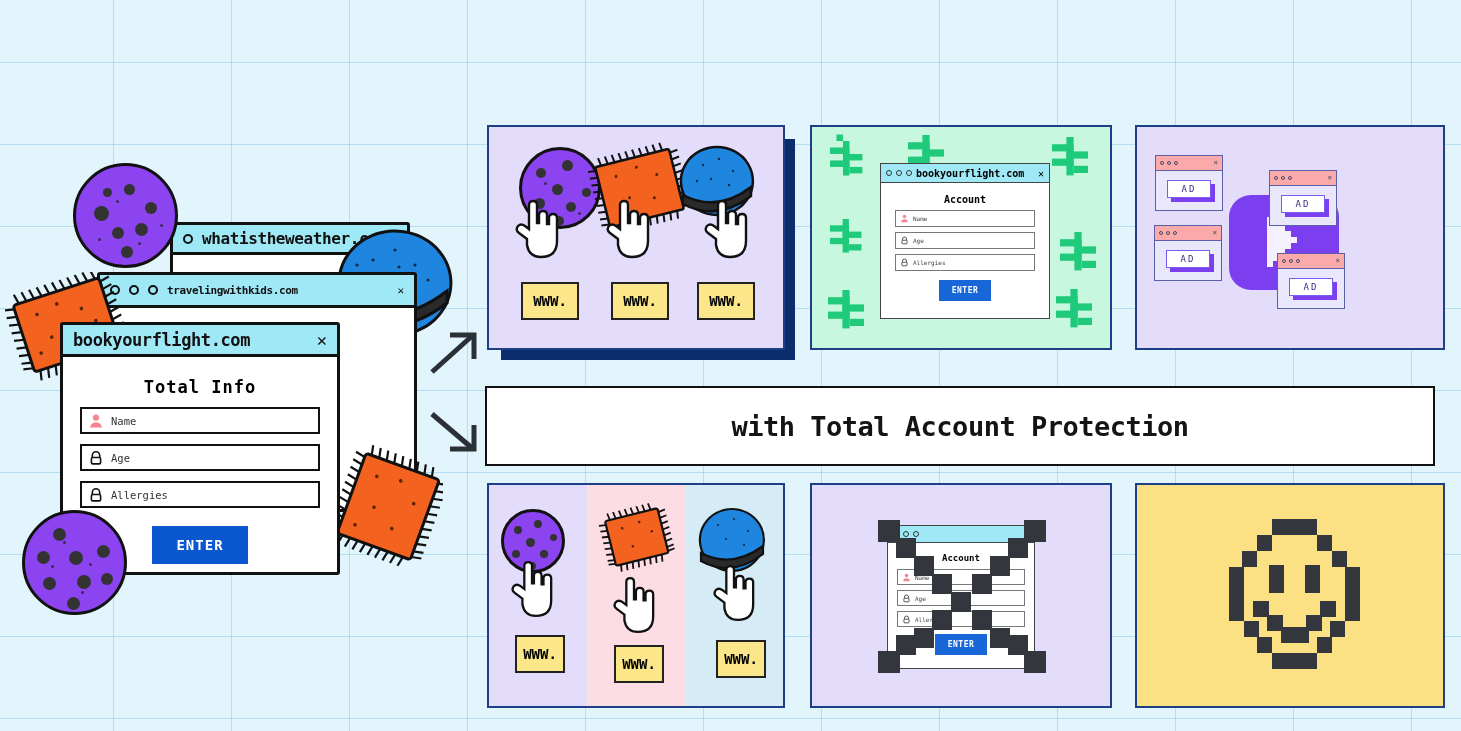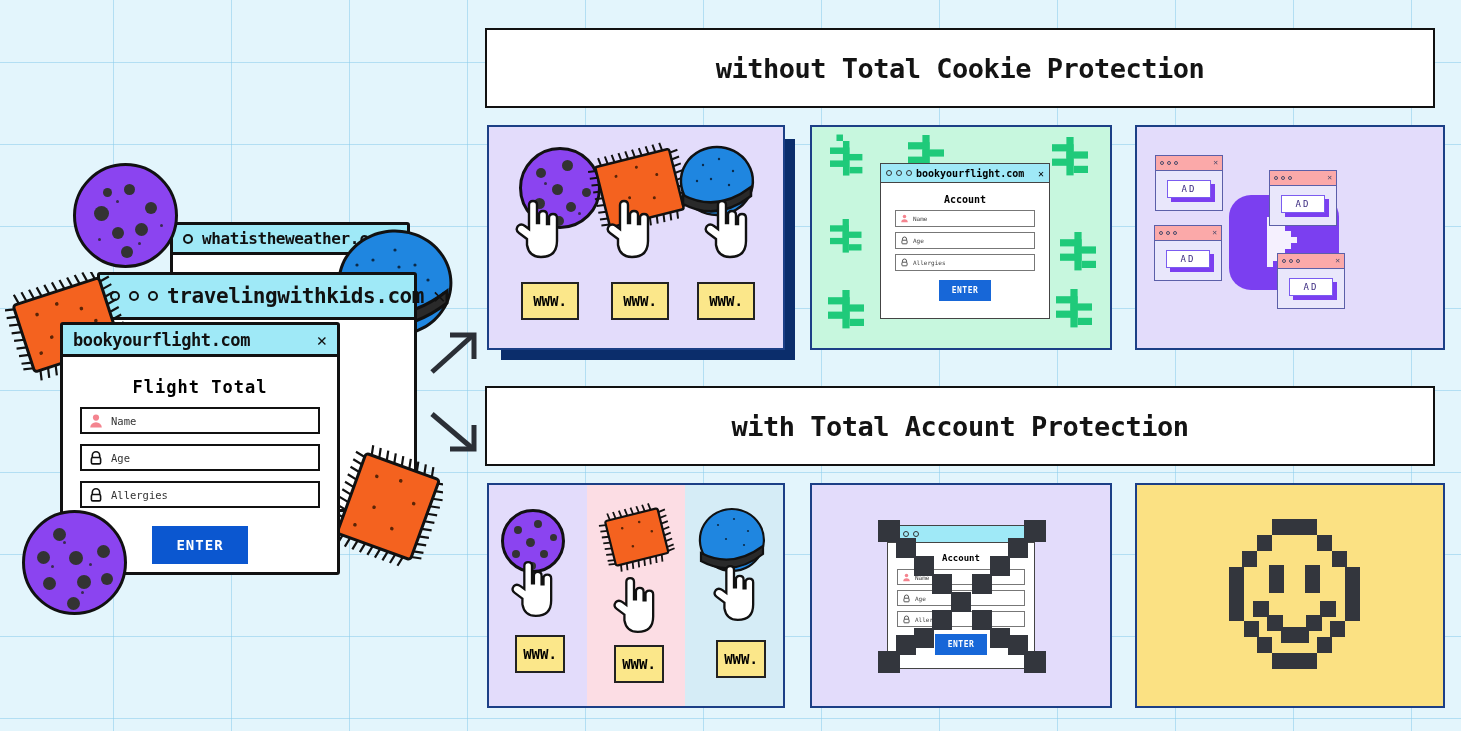--- a/index.html
+++ b/index.html
@@ -29,21 +29,21 @@
   .cookie-choc { position:absolute; border-radius:50%; background:#8b44f0; border:3px solid #111; }
   .cookie-choc .chip { position:absolute; background:#333; border-radius:50%; }
   .cookie-choc .crumb { position:absolute; background:#3a2a52; border-radius:50%; width:3px; height:3px;}
 
   .oreo { position:absolute; }
 
   
   #w-weather { left:170px; top:222px; width:240px; height:252px; }
   #w-weather .win-bar { height:30px; font-size:16px; }
   #w-travel  { left:97px;  top:272px; width:320px; height:240px; }
-  #w-travel .win-bar { height:45px; font-size:21px; }
+  #w-travel .win-bar { height:33px; font-size:11px; }
   #w-book    { left:60px;  top:322px; width:280px; height:253px; }
   #w-book .win-bar { height:32px; font-size:17px; }
 
   .form-title { text-align:center; font-weight:bold; font-size:17px; margin-top:20px; letter-spacing:1px;}
   .field { margin:10px 17px 0 17px; height:27px; border:2px solid #111; display:flex; align-items:center; gap:7px; padding-left:6px; background:#fff;}
   .field .ftxt { font-size:10.5px; color:#333; }
   .enter-btn { display:block; margin:18px auto 0 auto; background:#0b57d0; color:#fff; border:none;
                font-weight:bold; font-size:14px; letter-spacing:1px; padding:11px 24px; font-family:inherit; cursor:pointer;}
 
   .arrow { position:absolute; }
@@ -183,21 +183,21 @@
           <circle cx="30" cy="95" r="1.8"></circle>
         </g>
     </g>
   </svg>
 
   <div class="win" id="w-book">
     <div class="win-bar">
       <span class="bar-title">bookyourflight.com</span>
       <span class="bar-x">✕</span>
     </div>
-    <div class="form-title">Flight Total</div>
+    <div class="form-title">Total Info</div>
 
     <div class="field">
       <svg width="16" height="16" viewBox="0 0 16 16">
         <circle cx="8" cy="4.6" r="3.1" fill="#f4848f"></circle>
         <path d="M2.2 14.5 a5.8 5.2 0 0 1 11.6 0 Z" fill="#f4848f"></path>
       </svg>
       <span class="ftxt">Name</span>
     </div>
     <div class="field">
       <svg width="16" height="16" viewBox="0 0 16 16">
@@ -227,23 +227,20 @@
     <span class="chip" style="left:42px;top:84px;width:13px;height:13px"></span>
     <span class="crumb" style="left:38px;top:28px"></span>
     <span class="crumb" style="left:64px;top:50px"></span>
     <span class="crumb" style="left:26px;top:52px"></span>
     <span class="crumb" style="left:56px;top:78px"></span>
   </div>
 </div>
 
 <div id="right">
 
-  <div class="section-header" style="left:0;top:28px;width:950px;height:80px">
-    <span>without Total Cookie Protection</span>
-  </div>
 
   <div class="panel" style="left:2px;top:125px;width:298px;height:225px;background:#e3dcfb">
 
     <div class="cookie-choc" style="left:30px;top:20px;width:82px;height:82px">
       <span class="chip" style="left:14px;top:18px;width:10px;height:10px"></span>
       <span class="chip" style="left:40px;top:10px;width:11px;height:11px"></span>
       <span class="chip" style="left:30px;top:34px;width:11px;height:11px"></span>
       <span class="chip" style="left:12px;top:48px;width:11px;height:11px"></span>
       <span class="chip" style="left:44px;top:52px;width:10px;height:10px"></span>
       <span class="chip" style="left:60px;top:38px;width:9px;height:9px"></span>

